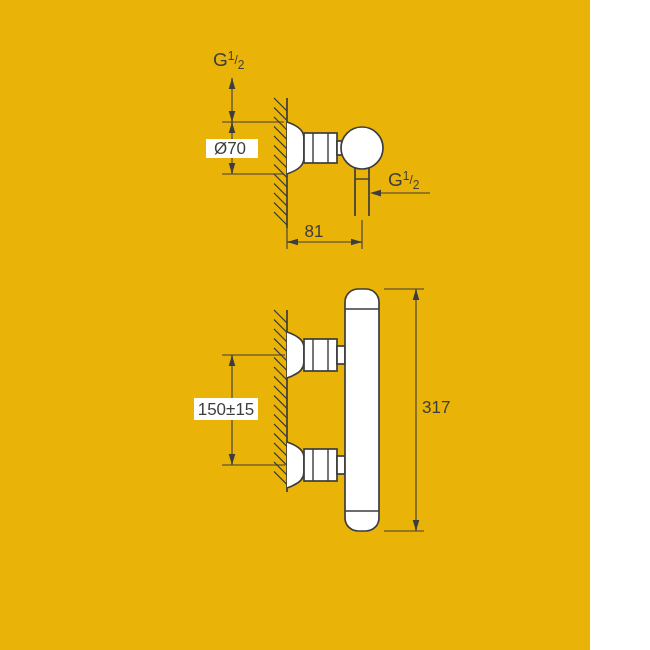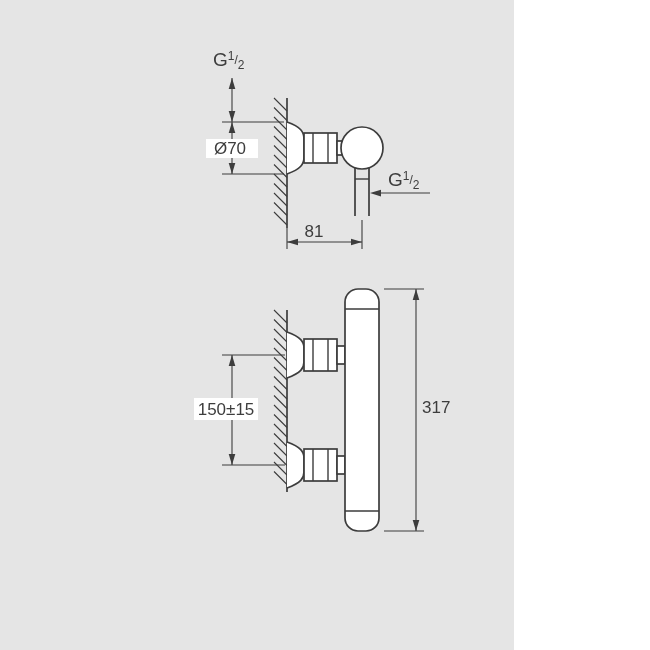--- a/index.html
+++ b/index.html
@@ -2,23 +2,23 @@
 <html><head>
 <meta charset="utf-8">
 <style>
   html, body {
     margin: 0;
     padding: 0;
     background: #ffffff;
   }
   .stage {
     position: relative;
-    width: 514px;
+    width: 590px;
     height: 650px;
-    background: #e5e5e5;
+    background: #eab308;
     overflow: hidden;
     font-family: "Liberation Sans", sans-serif;
   }
   svg text {
     fill: #3d3d3d;
     font-family: "Liberation Sans", sans-serif;
   }
   .t17 { font-size: 17px; }
   .g-letter { font-size: 19px; }
   .frac { font-size: 12px; }

